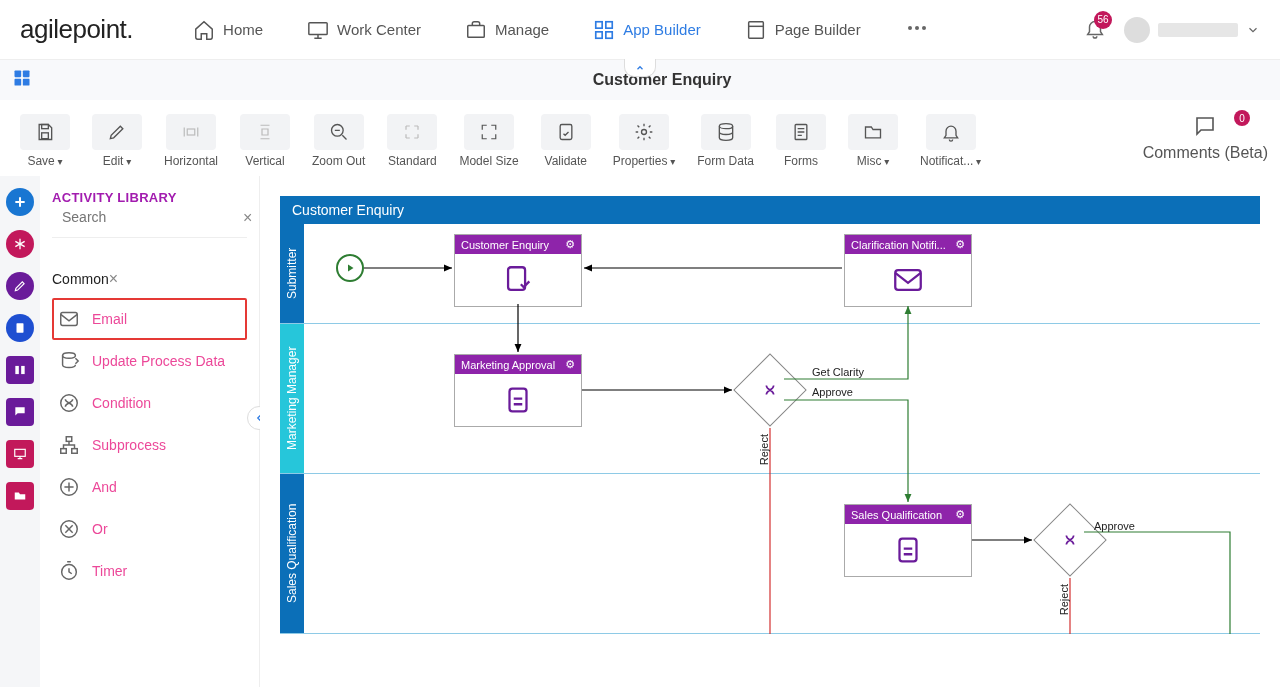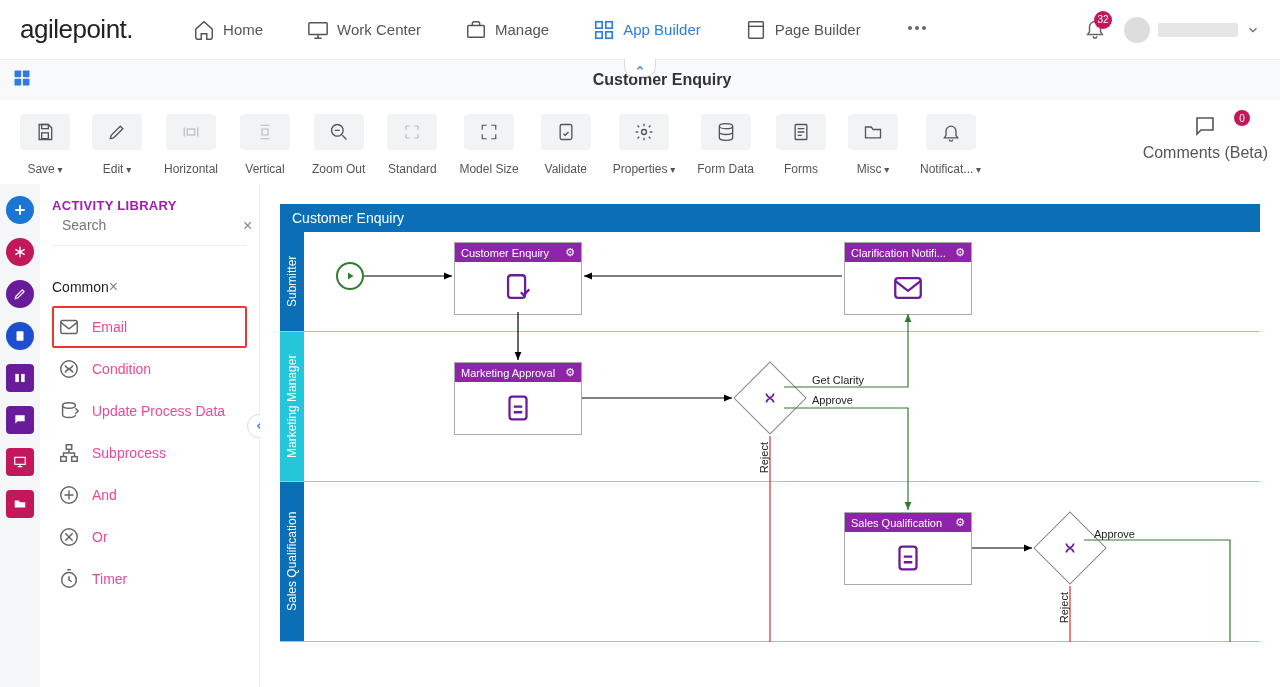--- a/index.html
+++ b/index.html
@@ -16,21 +16,21 @@
 .badge{position:absolute;top:-6px;right:-6px;background:#c2185b;color:#fff;border-radius:50%;font-size:10px;min-width:18px;height:18px;display:flex;align-items:center;justify-content:center;padding:0 3px}
 .avatar{width:26px;height:26px;border-radius:50%;background:#ddd}
 .userblock{display:flex;align-items:center;gap:8px;cursor:pointer}
 .userblock .username{width:80px;height:14px;background:#e6e6e6;border-radius:2px}
 .morebtn{cursor:pointer;color:#666}
 .collapsebtn{position:absolute;left:50%;top:59px;transform:translateX(-50%);width:32px;height:18px;border:1px solid #ddd;border-top:none;border-radius:0 0 10px 10px;background:#fff;display:flex;align-items:center;justify-content:center;color:#2e7ce3;cursor:pointer;font-size:10px}
 .titlebar{display:flex;align-items:center;height:40px;background:#f8f9fb}
 .apps-icon{padding:0 12px;color:#2e7ce3;cursor:pointer}
 .titlebar .title{flex:1;text-align:center;font-size:16px;font-weight:600;color:#333}
 .toolbar{display:flex;align-items:flex-start;padding:14px 12px 8px;gap:6px}
-.tbtn{display:flex;flex-direction:column;align-items:center;gap:12px;padding:0 8px;cursor:pointer;color:#555;min-width:62px}
+.tbtn{display:flex;flex-direction:column;align-items:center;gap:4px;padding:0 8px;cursor:pointer;color:#555;min-width:62px}
 .tbtn .iconbox{width:50px;height:36px;background:#f2f3f5;border-radius:4px;display:flex;align-items:center;justify-content:center;color:#555}
 .tbtn .lbl{font-size:12px;color:#555;white-space:nowrap}
 .tbtn.disabled{color:#bbb}
 .tbtn.disabled .iconbox{color:#bbb}
 .tbtn .lbl.with-caret::after{content:" \25BE";font-size:10px}
 .commentsbtn{margin-left:auto;display:flex;flex-direction:column;align-items:center;gap:6px;cursor:pointer;color:#555;position:relative}
 .commentsbtn .cbadge{position:absolute;top:-4px;right:18px;background:#c2185b;color:#fff;border-radius:50%;font-size:10px;width:16px;height:16px;display:flex;align-items:center;justify-content:center}
 .main{display:flex;height:533px;background:#f5f6f8}
 .leftrail{width:40px;display:flex;flex-direction:column;align-items:center;gap:14px;padding-top:12px}
 .railbtn{width:28px;height:28px;border-radius:50%;display:flex;align-items:center;justify-content:center;color:#fff;cursor:pointer}
@@ -118,21 +118,21 @@
           <circle cx="12" cy="12" r="2"></circle>
           <circle cx="19" cy="12" r="2"></circle>
         </svg>
     </div>
   </div>
   <div class="topright">
     <div class="bell">
       <svg width="22" height="22" viewBox="0 0 24 24" fill="none" stroke="#666" stroke-width="1.6">
           <path d="M18 16v-5a6 6 0 1 0-12 0v5l-2 3h16zM10 21a2 2 0 0 0 4 0"></path>
         </svg>
-      <span class="badge">32</span>
+      <span class="badge">56</span>
     </div>
     <div class="userblock">
       <div class="avatar"></div>
       <div class="username"></div>
       <svg width="14" height="14" viewBox="0 0 24 24" fill="none" stroke="#666" stroke-width="2">
           <path d="M6 9l6 6 6-6"></path>
         </svg>
     </div>
   </div>
 </div>
@@ -340,31 +340,31 @@
       </div>
       <div class="activity selected">
         <svg viewBox="0 0 24 24" fill="none" stroke="currentColor" stroke-width="1.6">
             <rect x="3" y="5" width="18" height="14" rx="2"></rect>
             <path d="M3 7l9 7 9-7"></path>
           </svg>
         <span>Email</span>
       </div>
       <div class="activity">
         <svg viewBox="0 0 24 24" fill="none" stroke="currentColor" stroke-width="1.6">
+            <ellipse cx="12" cy="6" rx="7" ry="3"></ellipse>
+            <path d="M5 6v10c0 1.7 3.1 3 7 3s7-1.3 7-3M19 9l3 3-3 3"></path>
+          </svg>
+        <span>Update Process Data</span>
+      </div>
+      <div class="activity">
+        <svg viewBox="0 0 24 24" fill="none" stroke="currentColor" stroke-width="1.6">
             <circle cx="12" cy="12" r="9"></circle>
             <path d="M8 8c0 4 8 4 8 8M8 16c0-4 8-4 8-8"></path>
           </svg>
         <span>Condition</span>
-      </div>
-      <div class="activity">
-        <svg viewBox="0 0 24 24" fill="none" stroke="currentColor" stroke-width="1.6">
-            <ellipse cx="12" cy="6" rx="7" ry="3"></ellipse>
-            <path d="M5 6v10c0 1.7 3.1 3 7 3s7-1.3 7-3M19 9l3 3-3 3"></path>
-          </svg>
-        <span>Update Process Data</span>
       </div>
       <div class="activity">
         <svg viewBox="0 0 24 24" fill="none" stroke="currentColor" stroke-width="1.6">
             <rect x="9" y="3" width="6" height="5"></rect>
             <rect x="3" y="16" width="6" height="5"></rect>
             <rect x="15" y="16" width="6" height="5"></rect>
             <path d="M12 8v4M6 16v-4h12v4"></path>
           </svg>
         <span>Subprocess</span>
       </div>

